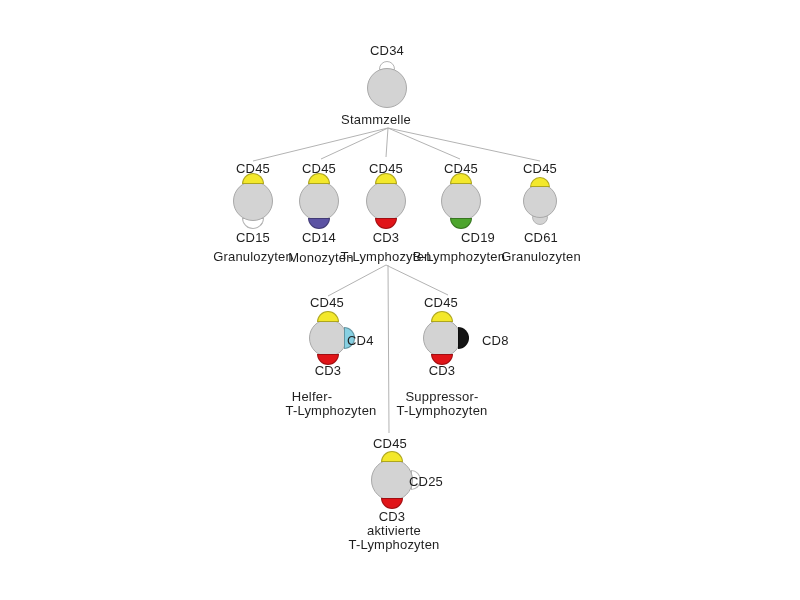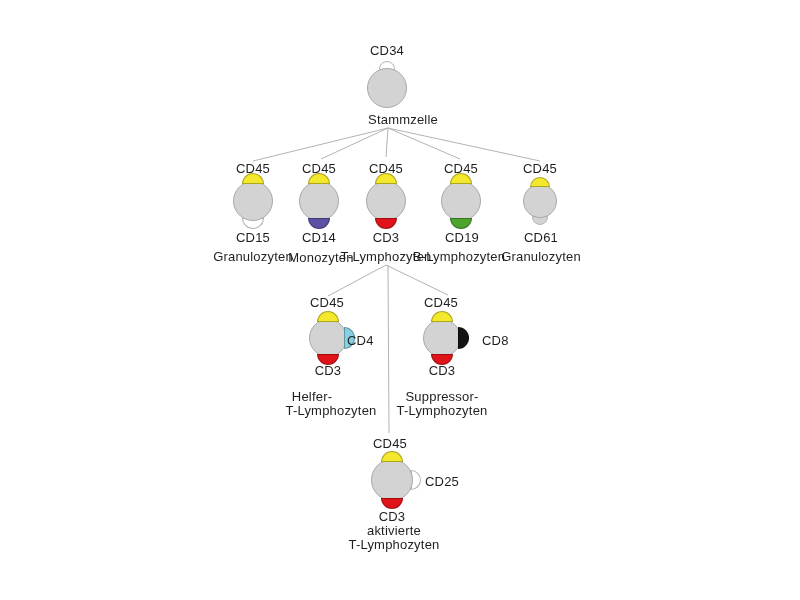--- a/index.html
+++ b/index.html
@@ -31,21 +31,21 @@
     <line x1="388" y1="128" x2="540" y2="161"></line>
     <line x1="386" y1="265" x2="328" y2="296"></line>
     <line x1="386" y1="265" x2="448" y2="295"></line>
     <line x1="388" y1="265" x2="389" y2="433"></line>
   </svg>
 
   <div>
     <div class="lbl c" style="left:387px;top:43px">CD34</div>
     <div class="marker m-back dome-top" style="left: 379px; top: 61px; width: 16px; height: 9px; background-color: rgb(255, 255, 255);"></div>
     <div class="cellbody" style="left: 367px; top: 68px; width: 40px; height: 40px; background-color: rgb(211, 211, 211);"></div>
-    <div class="lbl c" style="left:403px;top:112px">Stammzelle</div>
+    <div class="lbl c" style="left:376px;top:112px">Stammzelle</div>
   </div>
 
   <div>
     <div class="lbl c" style="left:253px;top:161px">CD45</div>
     <div class="marker m-front dome-top" style="left: 242px; top: 173px; width: 22px; height: 11px; background-color: rgb(243, 232, 43);"></div>
     <div class="cellbody" style="left: 233px; top: 181px; width: 40px; height: 40px; background-color: rgb(211, 211, 211);"></div>
     <div class="marker m-back dome-bottom" style="left: 242px; top: 218px; width: 22px; height: 11px; background-color: rgb(255, 255, 255);"></div>
     <div class="lbl c" style="left:253px;top:230px">CD15</div>
     <div class="lbl c" style="left:253px;top:249px">Granulozyten</div>
   </div>
@@ -66,21 +66,21 @@
     <div class="marker m-front dome-bottom" style="left: 375px; top: 218px; width: 22px; height: 11px; background-color: rgb(224, 20, 24);"></div>
     <div class="lbl c" style="left:386px;top:230px">CD3</div>
     <div class="lbl c" style="left:386px;top:249px">T-Lymphozyten</div>
   </div>
 
   <div>
     <div class="lbl c" style="left:461px;top:161px">CD45</div>
     <div class="marker m-front dome-top" style="left: 450px; top: 173px; width: 22px; height: 11px; background-color: rgb(243, 232, 43);"></div>
     <div class="cellbody" style="left: 441px; top: 181px; width: 40px; height: 40px; background-color: rgb(211, 211, 211);"></div>
     <div class="marker m-front dome-bottom" style="left: 450px; top: 218px; width: 22px; height: 11px; background-color: rgb(77, 165, 45);"></div>
-    <div class="lbl c" style="left:462px;top:230px">CD19</div>
+    <div class="lbl c" style="left:478px;top:230px">CD19</div>
     <div class="lbl c" style="left:459px;top:249px">B-Lymphozyten</div>
   </div>
 
   <div>
     <div class="lbl c" style="left:540px;top:161px">CD45</div>
     <div class="marker m-front dome-top" style="left: 530px; top: 177px; width: 20px; height: 10px; background-color: rgb(243, 232, 43);"></div>
     <div class="cellbody" style="left: 523px; top: 184px; width: 34px; height: 34px; background-color: rgb(211, 211, 211);"></div>
     <div class="marker m-back dome-bottom" style="left: 532px; top: 216px; width: 16px; height: 9px; background-color: rgb(211, 211, 211);"></div>
     <div class="lbl c" style="left:541px;top:230px">CD61</div>
     <div class="lbl c" style="left:541px;top:249px">Granulozyten</div>
@@ -108,20 +108,20 @@
     <div class="lbl c" style="left:442px;top:363px">CD3</div>
     <div class="lbl c" style="left:442px;top:389px">Suppressor-</div>
     <div class="lbl c" style="left:442px;top:403px">T-Lymphozyten</div>
   </div>
 
   <div>
     <div class="lbl c" style="left:390px;top:436px">CD45</div>
     <div class="marker m-front dome-top" style="left: 381px; top: 451px; width: 22px; height: 11px; background-color: rgb(243, 232, 43);"></div>
     <div class="marker m-back dome-right" style="left: 411px; top: 470px; width: 10px; height: 20px; background-color: rgb(255, 255, 255);"></div>
     <div class="cellbody" style="left: 371px; top: 459px; width: 42px; height: 42px; background-color: rgb(211, 211, 211);"></div>
-    <div class="lbl" style="left:425px;top:474px">CD25</div>
+    <div class="lbl" style="left:409px;top:474px">CD25</div>
     <div class="marker m-front dome-bottom" style="left: 381px; top: 498px; width: 22px; height: 11px; background-color: rgb(224, 20, 24);"></div>
     <div class="lbl c" style="left:392px;top:509px">CD3</div>
     <div class="lbl c" style="left:394px;top:523px">aktivierte</div>
     <div class="lbl c" style="left:394px;top:537px">T-Lymphozyten</div>
   </div>
 
 </div>
 
 </body></html>

